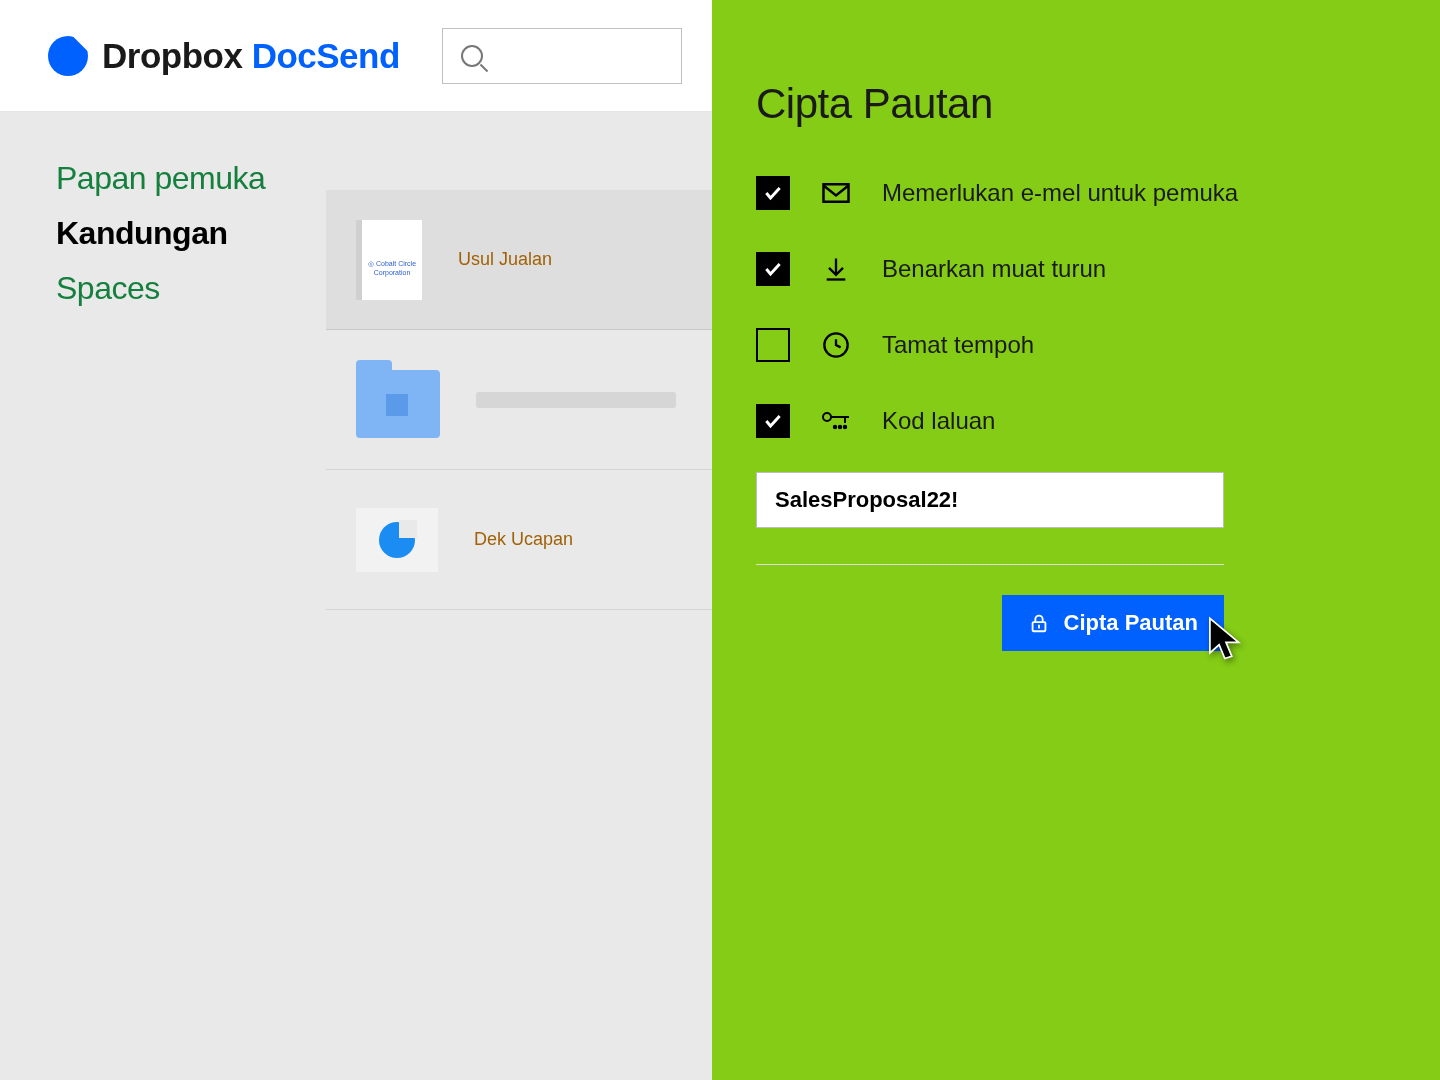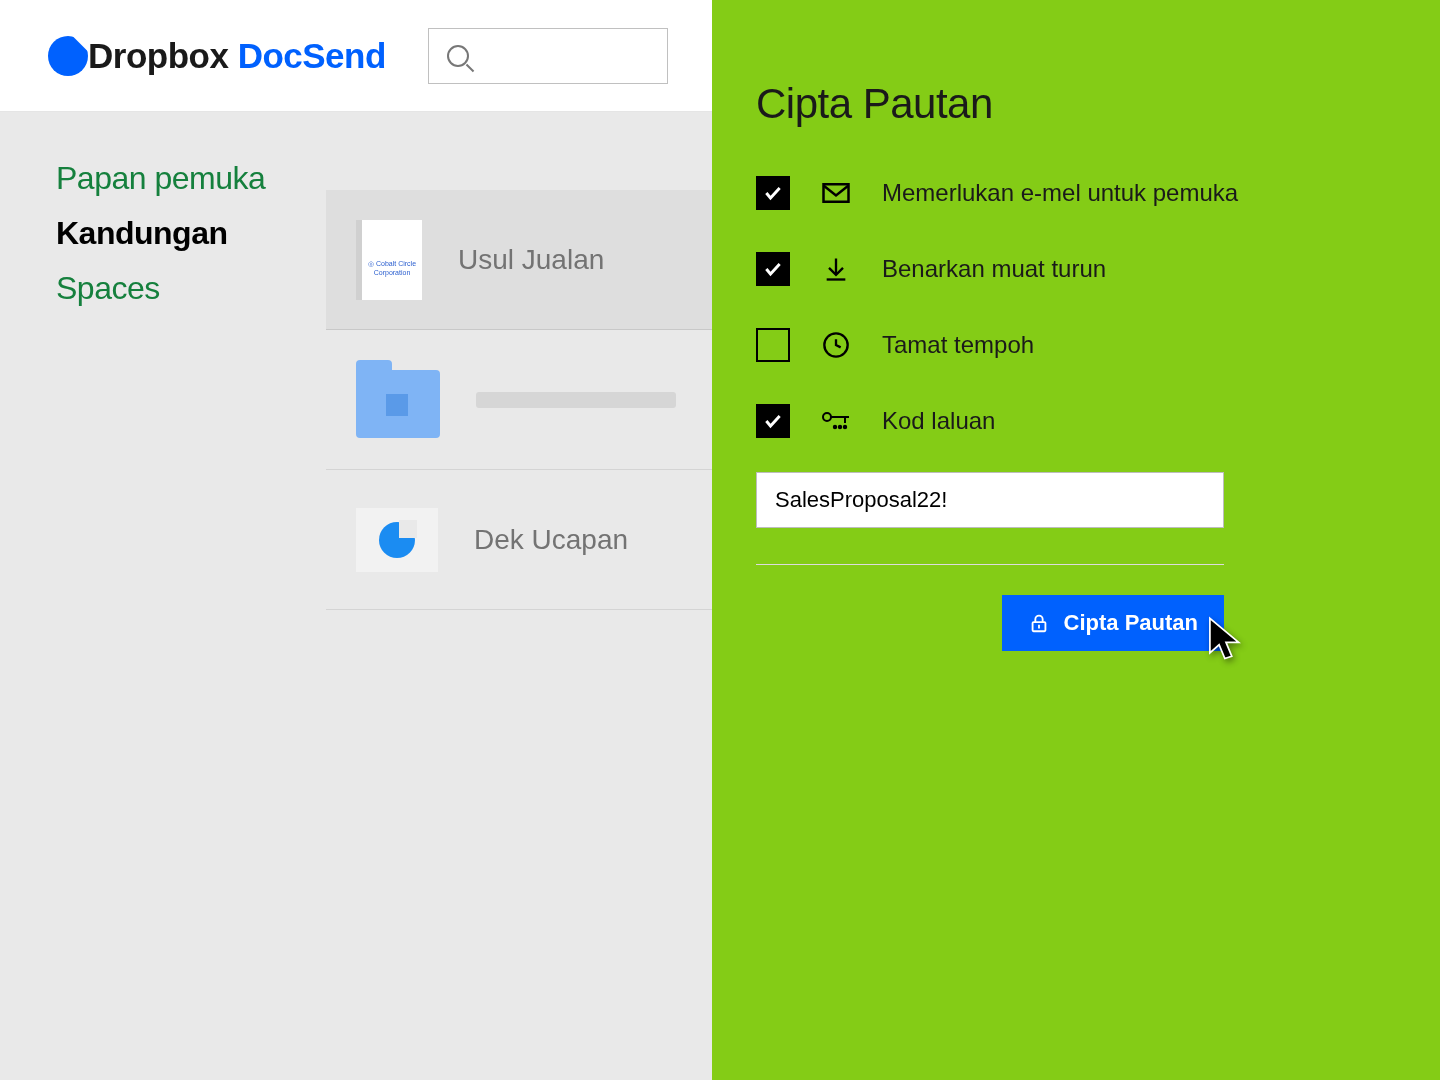--- a/index.html
+++ b/index.html
@@ -19,20 +19,21 @@
     height: 112px;
     display: flex;
     align-items: center;
     padding: 0 48px;
     border-bottom: 1px solid #e5e5e5;
     background: #fff;
   }
   .logo {
     display: flex;
     align-items: center;
+    gap: 14px;
   }
   .logo-icon {
     width: 40px;
     height: 40px;
     border-radius: 50%;
     background: #0061fe;
     position: relative;
   }
   .logo-icon::after {
     content: "";
@@ -177,22 +178,22 @@
   .pie-icon::after {
     content: "";
     position: absolute;
     top: -2px;
     right: -2px;
     width: 50%;
     height: 50%;
     background: #e9e9e9;
   }
   .row-label {
-    font-size: 28px;
-    color: #737373;
+    font-size: 18px;
+    color: #a16207;
   }
   .placeholder-bar {
     width: 200px;
     height: 16px;
     background: #d6d6d6;
     border-radius: 3px;
   }
   .panel {
     position: absolute;
     top: 0;
@@ -245,20 +246,21 @@
   }
   .passcode-input {
     width: 468px;
     height: 56px;
     border: 1px solid #bdbdbd;
     font-size: 22px;
     padding: 0 18px;
     margin-top: -8px;
     margin-bottom: 36px;
     outline: none;
+    font-weight: bold;
   }
   .divider {
     border: none;
     border-top: 1px solid #dcdcdc;
     margin-bottom: 30px;
     width: 468px;
   }
   .action-row {
     display: flex;
     justify-content: flex-end;

